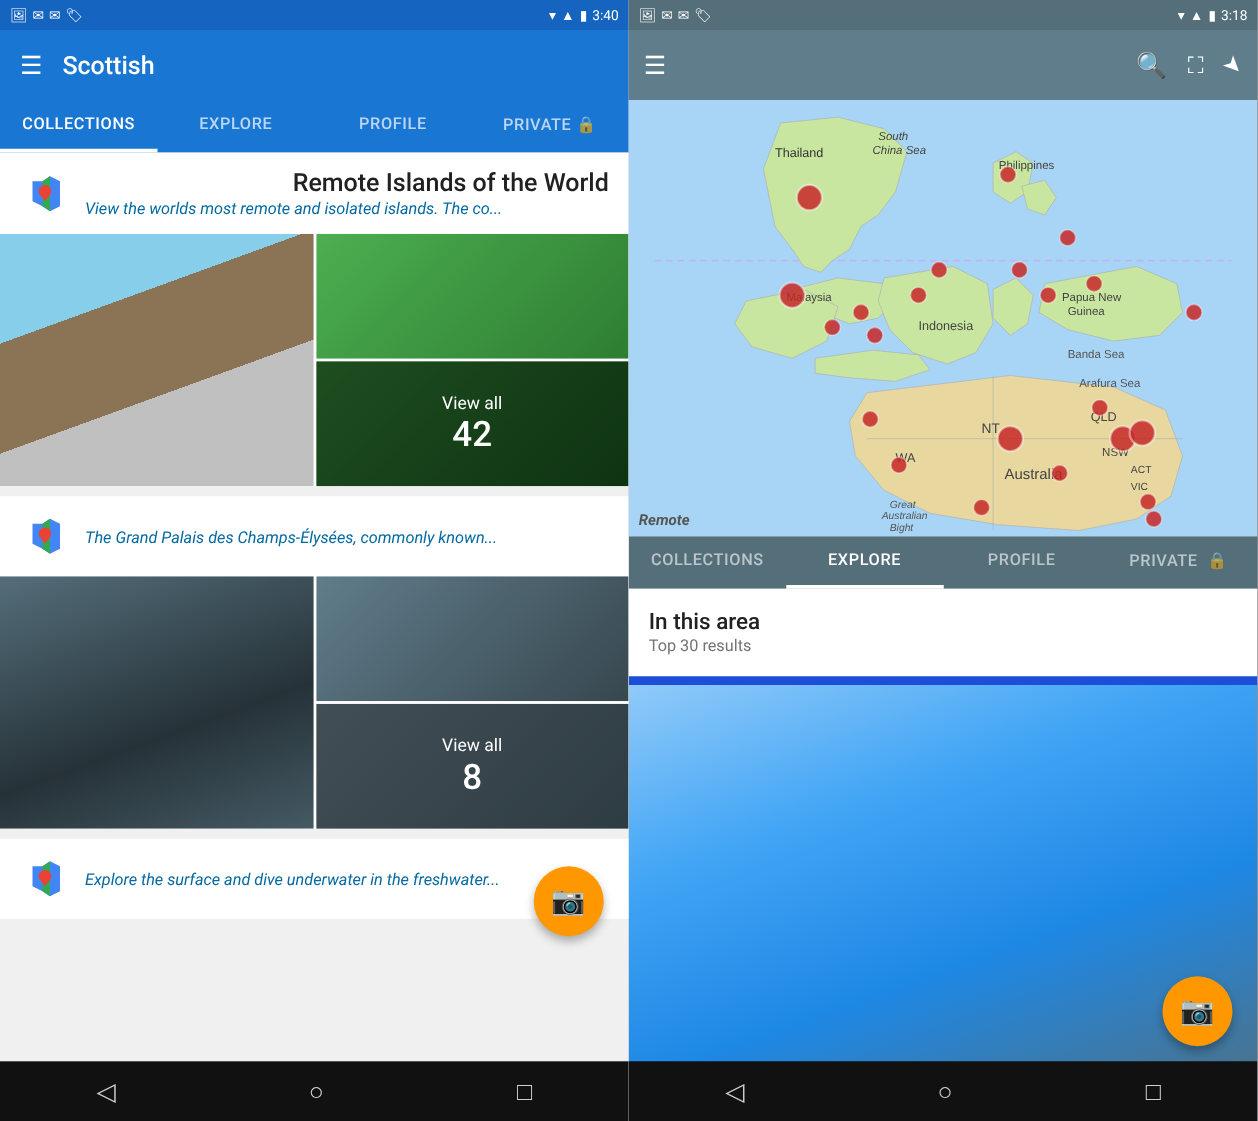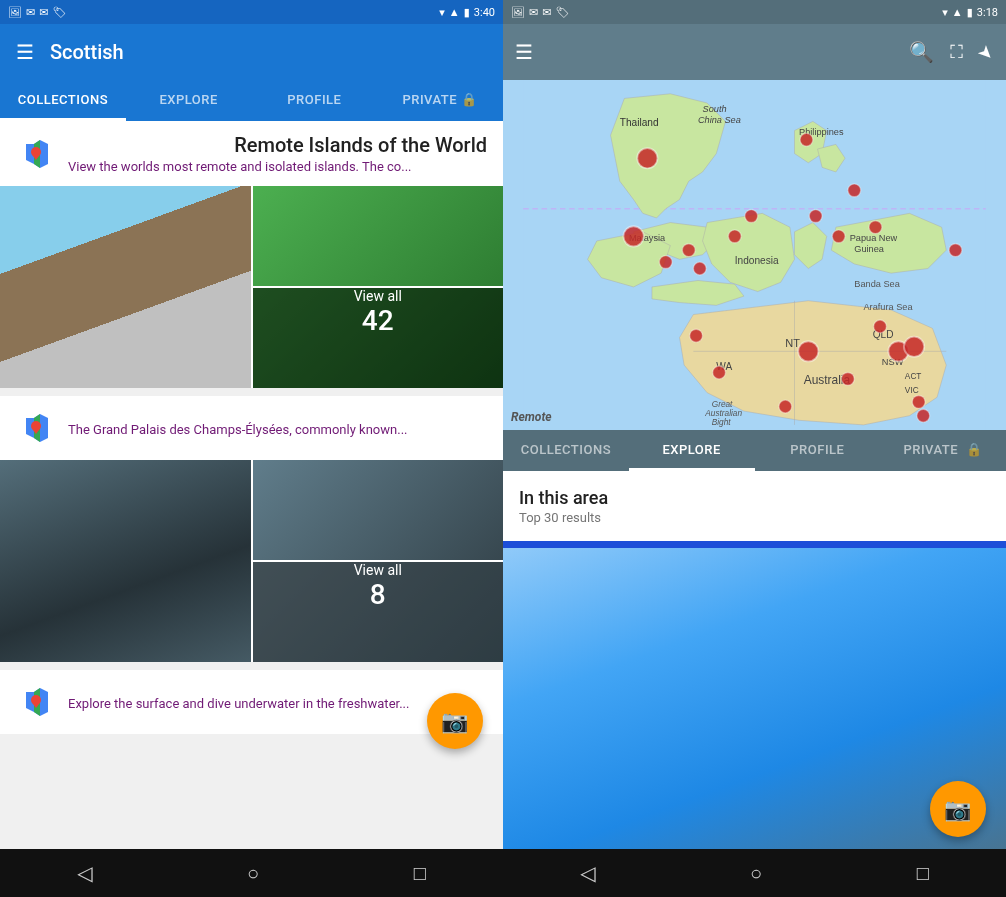--- a/index.html
+++ b/index.html
@@ -83,21 +83,21 @@
       padding: 12px 16px;
       gap: 12px;
     }
     .collection-icon {
       width: 40px;
       height: 40px;
       flex-shrink: 0;
     }
     .collection-info { flex: 1; }
     .collection-title { font-size: 20px; font-weight: 500; color: #212121; text-align: right; }
-    .collection-desc { font-size: 13px; color: #701a75; margin-top: 2px; }
+    .collection-desc { font-size: 13px; color: #0369a1; margin-top: 2px; font-style: italic; }
 
     .photo-grid {
       display: grid;
       grid-template-columns: 1fr 1fr;
       grid-template-rows: 100px 100px;
       gap: 2px;
       margin: 0 0 0 0;
     }
     .photo-cell {
       position: relative;
@@ -107,20 +107,21 @@
     .photo-cell:first-child {
       grid-row: span 2;
     }
     .photo-cell-overlay {
       position: absolute;
       inset: 0;
       background: rgba(0,0,0,0.45);
       display: flex;
       flex-direction: column;
       align-items: center;
+      justify-content: center;
       color: white;
     }
     .view-all-label { font-size: 14px; font-weight: 400; }
     .view-all-count { font-size: 28px; font-weight: 500; }
 
     
     .photo-beach {
       width: 100%; height: 100%;
       background: linear-gradient(160deg, #87ceeb 30%, #8b7355 30%, #8b7355 60%, #c0c0c0 60%);
     }

